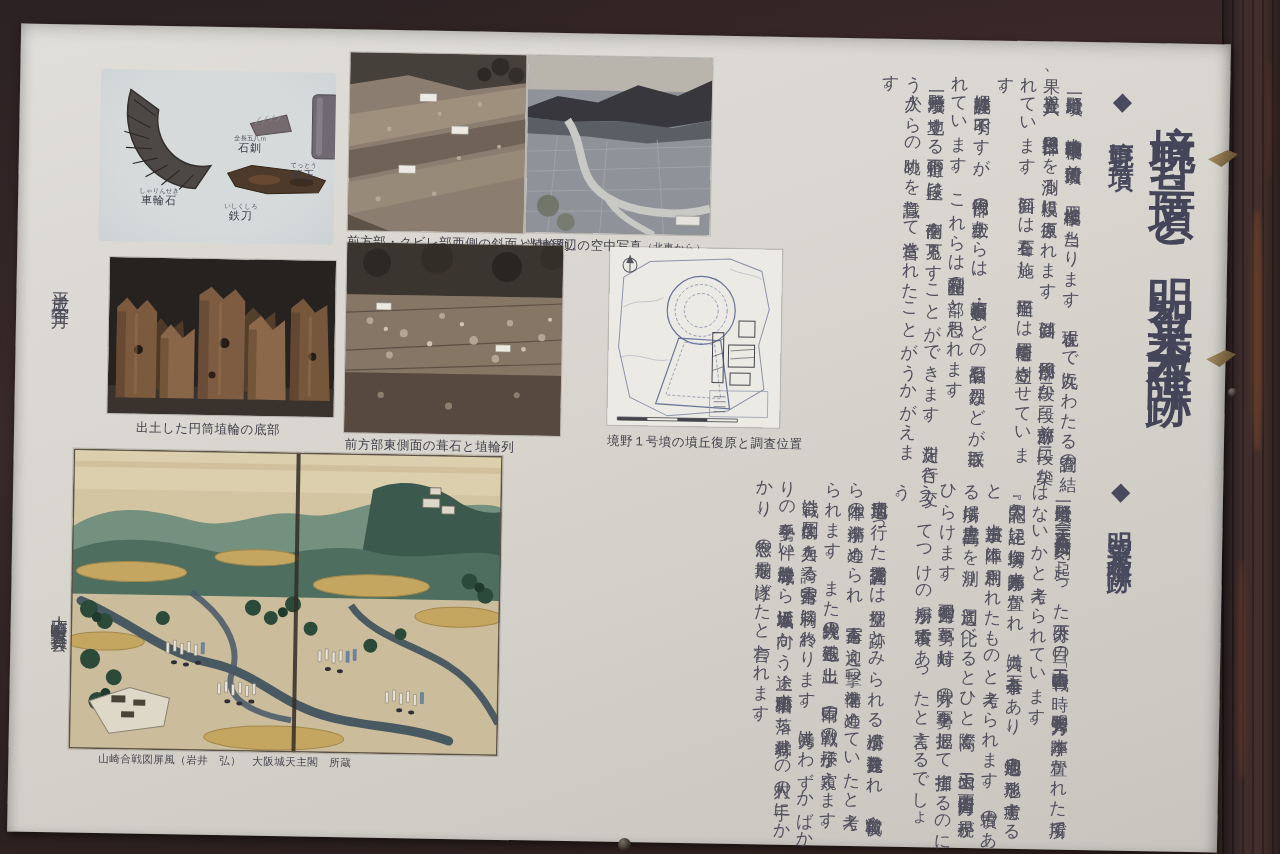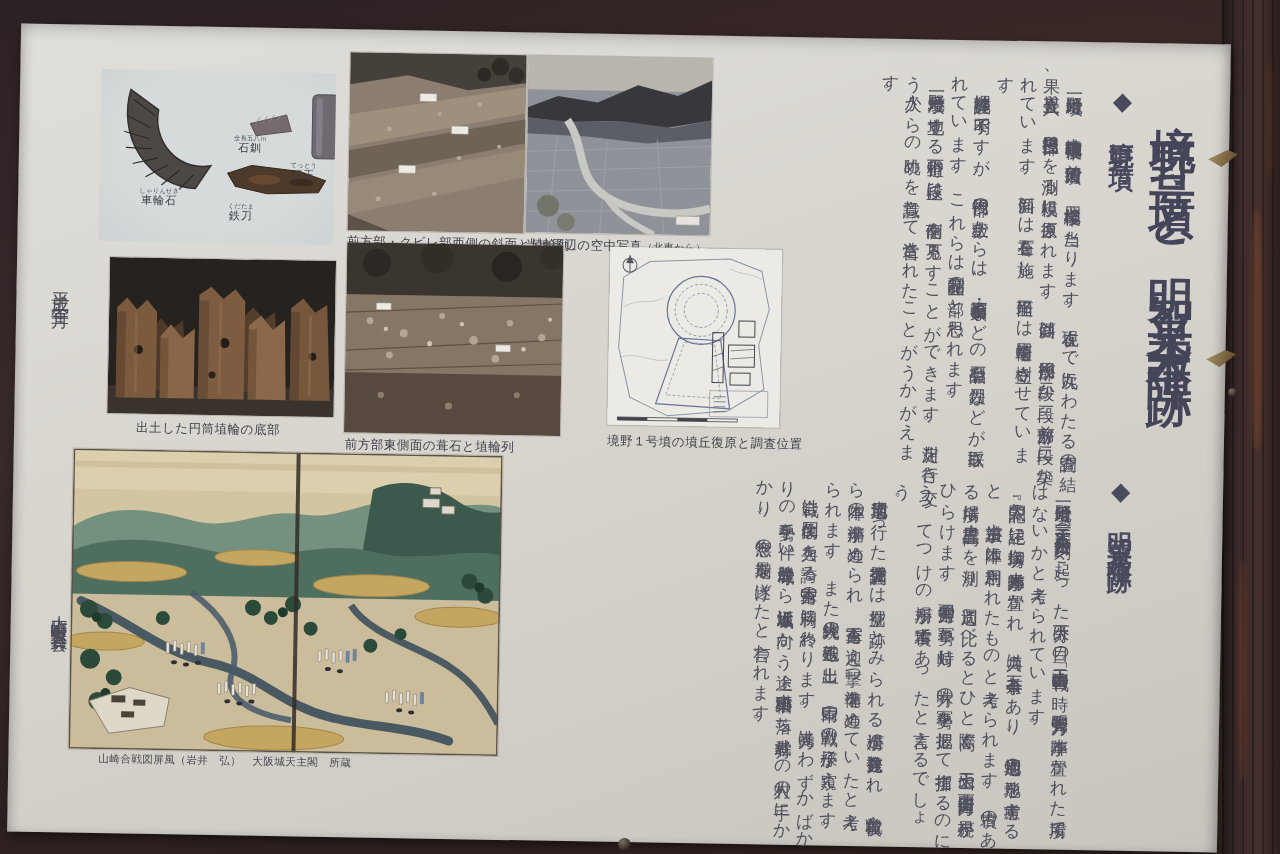--- a/index.html
+++ b/index.html
@@ -123,21 +123,21 @@
       </div>
       <div class="art-label" style="left:128px;top:64px;width:44px;">
         <span class="rb">全長五八ｍ</span>
         <span>石釧</span>
       </div>
       <div class="art-label" style="left:182px;top:90px;width:44px;">
         <span class="rb">てっとう</span>
         <span>管玉</span>
       </div>
       <div class="art-label" style="left:118px;top:132px;width:48px;">
-        <span class="rb">くだたま</span>
+        <span class="rb">いしくしろ</span>
         <span>鉄刀</span>
       </div>
     </div>
 
     <div class="fig" style="left:330px;top:23px;">
       <svg width="176" height="178" viewBox="0 0 176 178">
         <rect width="176" height="178" fill="#8b7e70"></rect>
         <path d="M0,0 H176 V28 L118,36 L58,22 L0,32 Z" fill="#46403a"></path>
         <circle cx="150" cy="12" r="9" fill="#2f2b27"></circle>
           <circle cx="166" cy="20" r="8" fill="#332e29"></circle>

